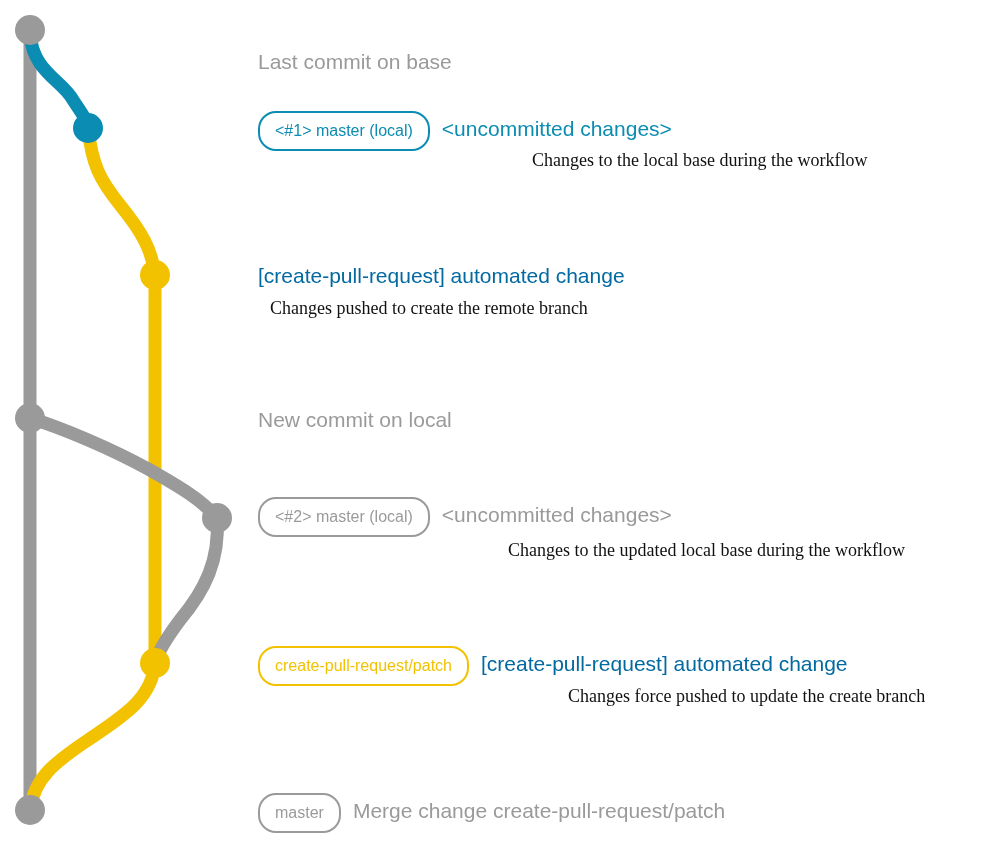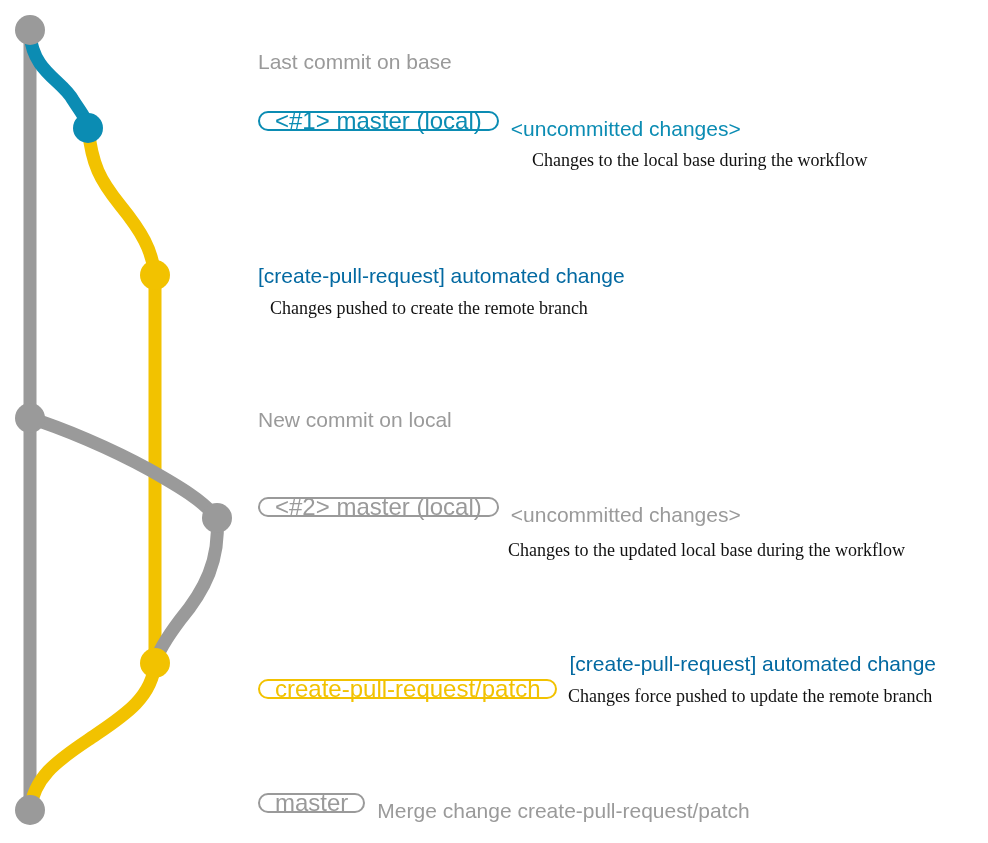--- a/index.html
+++ b/index.html
@@ -28,30 +28,30 @@
     display: flex;
     align-items: flex-start;
   }
   .pill {
     display: inline-flex;
     align-items: center;
     justify-content: center;
     box-sizing: border-box;
     border: 2px solid #0b8cb3;
     border-radius: 18px;
-    height: 20px;
+    height: 40px;
     padding: 0 15px;
-    font-size: 24px;
+    font-size: 16px;
     line-height: 1;
     color: #0b8cb3;
     background: #ffffff;
     white-space: nowrap;
   }
   .pill.gray  { border-color: #9a9a9a; color: #9a9a9a; }
-  .pill.yellow{ border-color: #f2c200; color: #f2c200; margin-top: 33px; }
+  .pill.yellow{ border-color: #f2c200; color: #f2c200; }
   .pill.teal  { border-color: #0b8cb3; color: #0b8cb3; }
 
   .headline {
     font-size: 21px;
     line-height: 36px;
     white-space: nowrap;
   }
   .headline.gray   { color: #9a9a9a; }
   .headline.teal   { color: #0b8cb3; }
   .headline.yellow { color: #0369a1; }
@@ -121,21 +121,21 @@
     <span class="gap"></span>
     <span class="headline gray">&lt;uncommitted changes&gt;</span>
   </div>
   <div class="subtext" style="left:508px; top:541px;">Changes to the updated local base during the workflow</div>
 
   <div class="row" style="left:258px; top:646px;">
     <span class="pill yellow">create-pull-request/patch</span>
     <span class="gap"></span>
     <span class="headline yellow">[create-pull-request] automated change</span>
   </div>
-  <div class="subtext" style="left:568px; top:687px;">Changes force pushed to update the remote branch</div>
+  <div class="subtext" style="left:568px; top:687px;">Changes force pushed to update the create branch</div>
 
   <div class="row" style="left:258px; top:793px;">
     <span class="pill gray">master</span>
     <span class="gap"></span>
     <span class="headline gray">Merge change create-pull-request/patch</span>
   </div>
 
 </div>
 
 </body></html>

